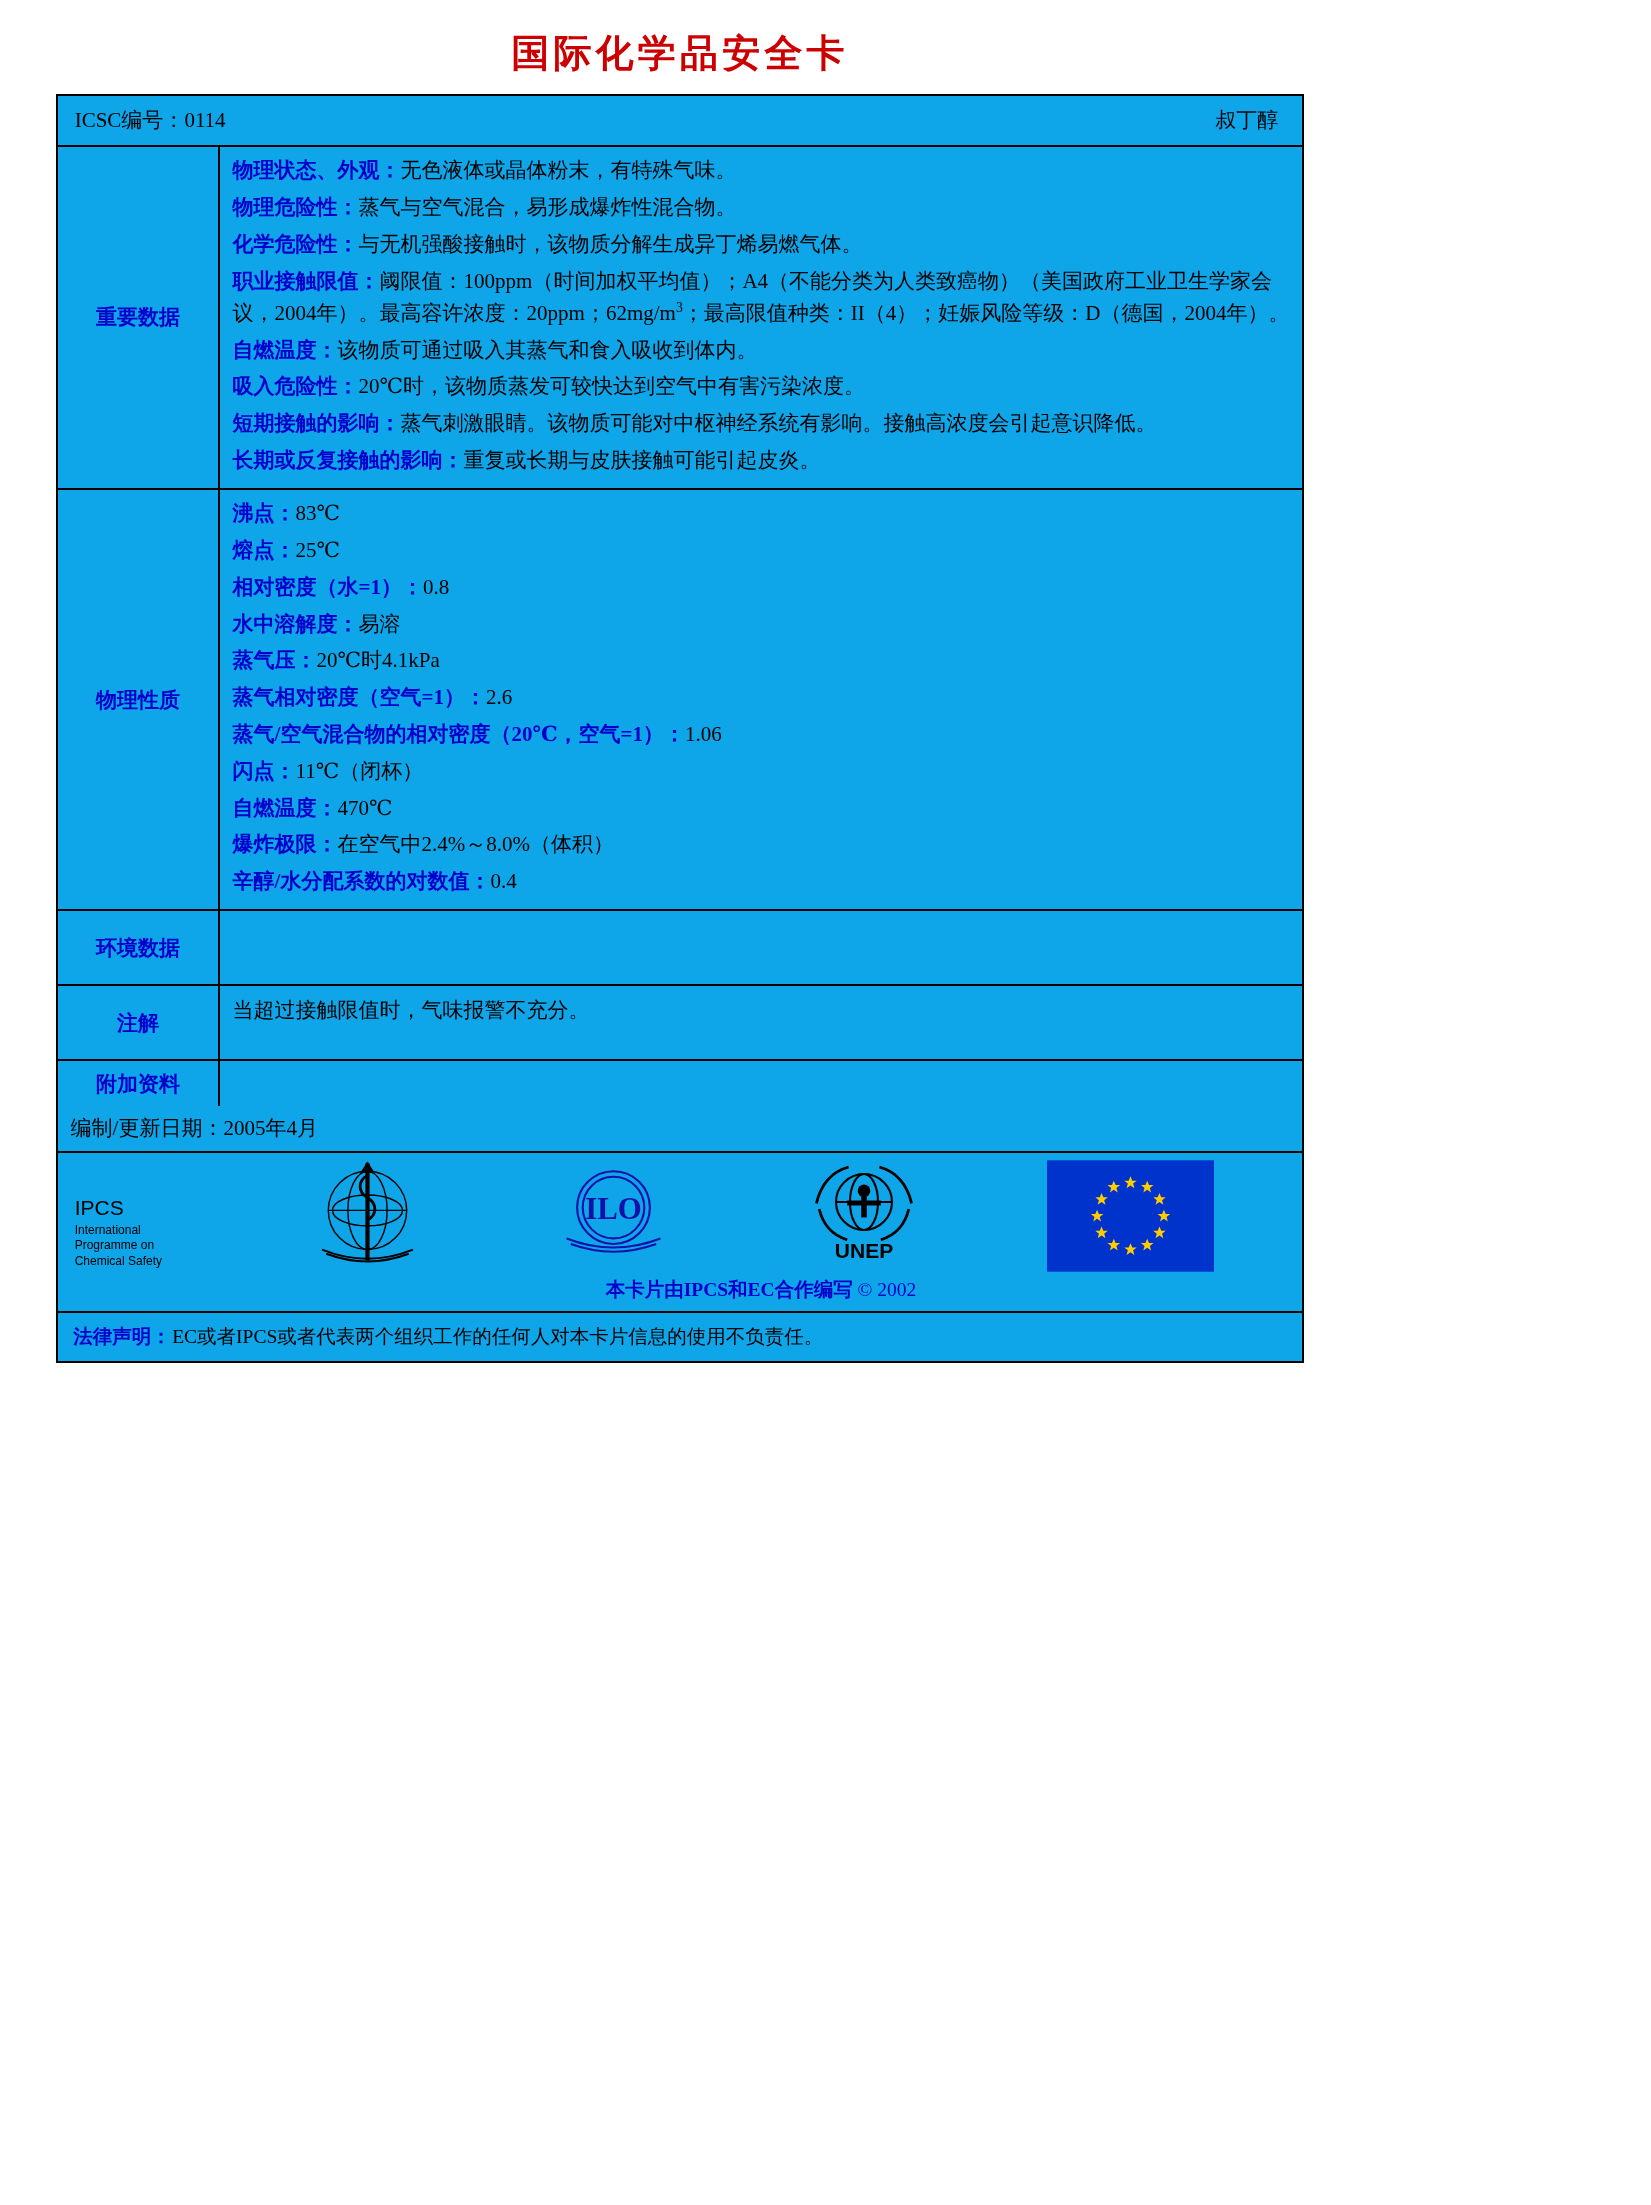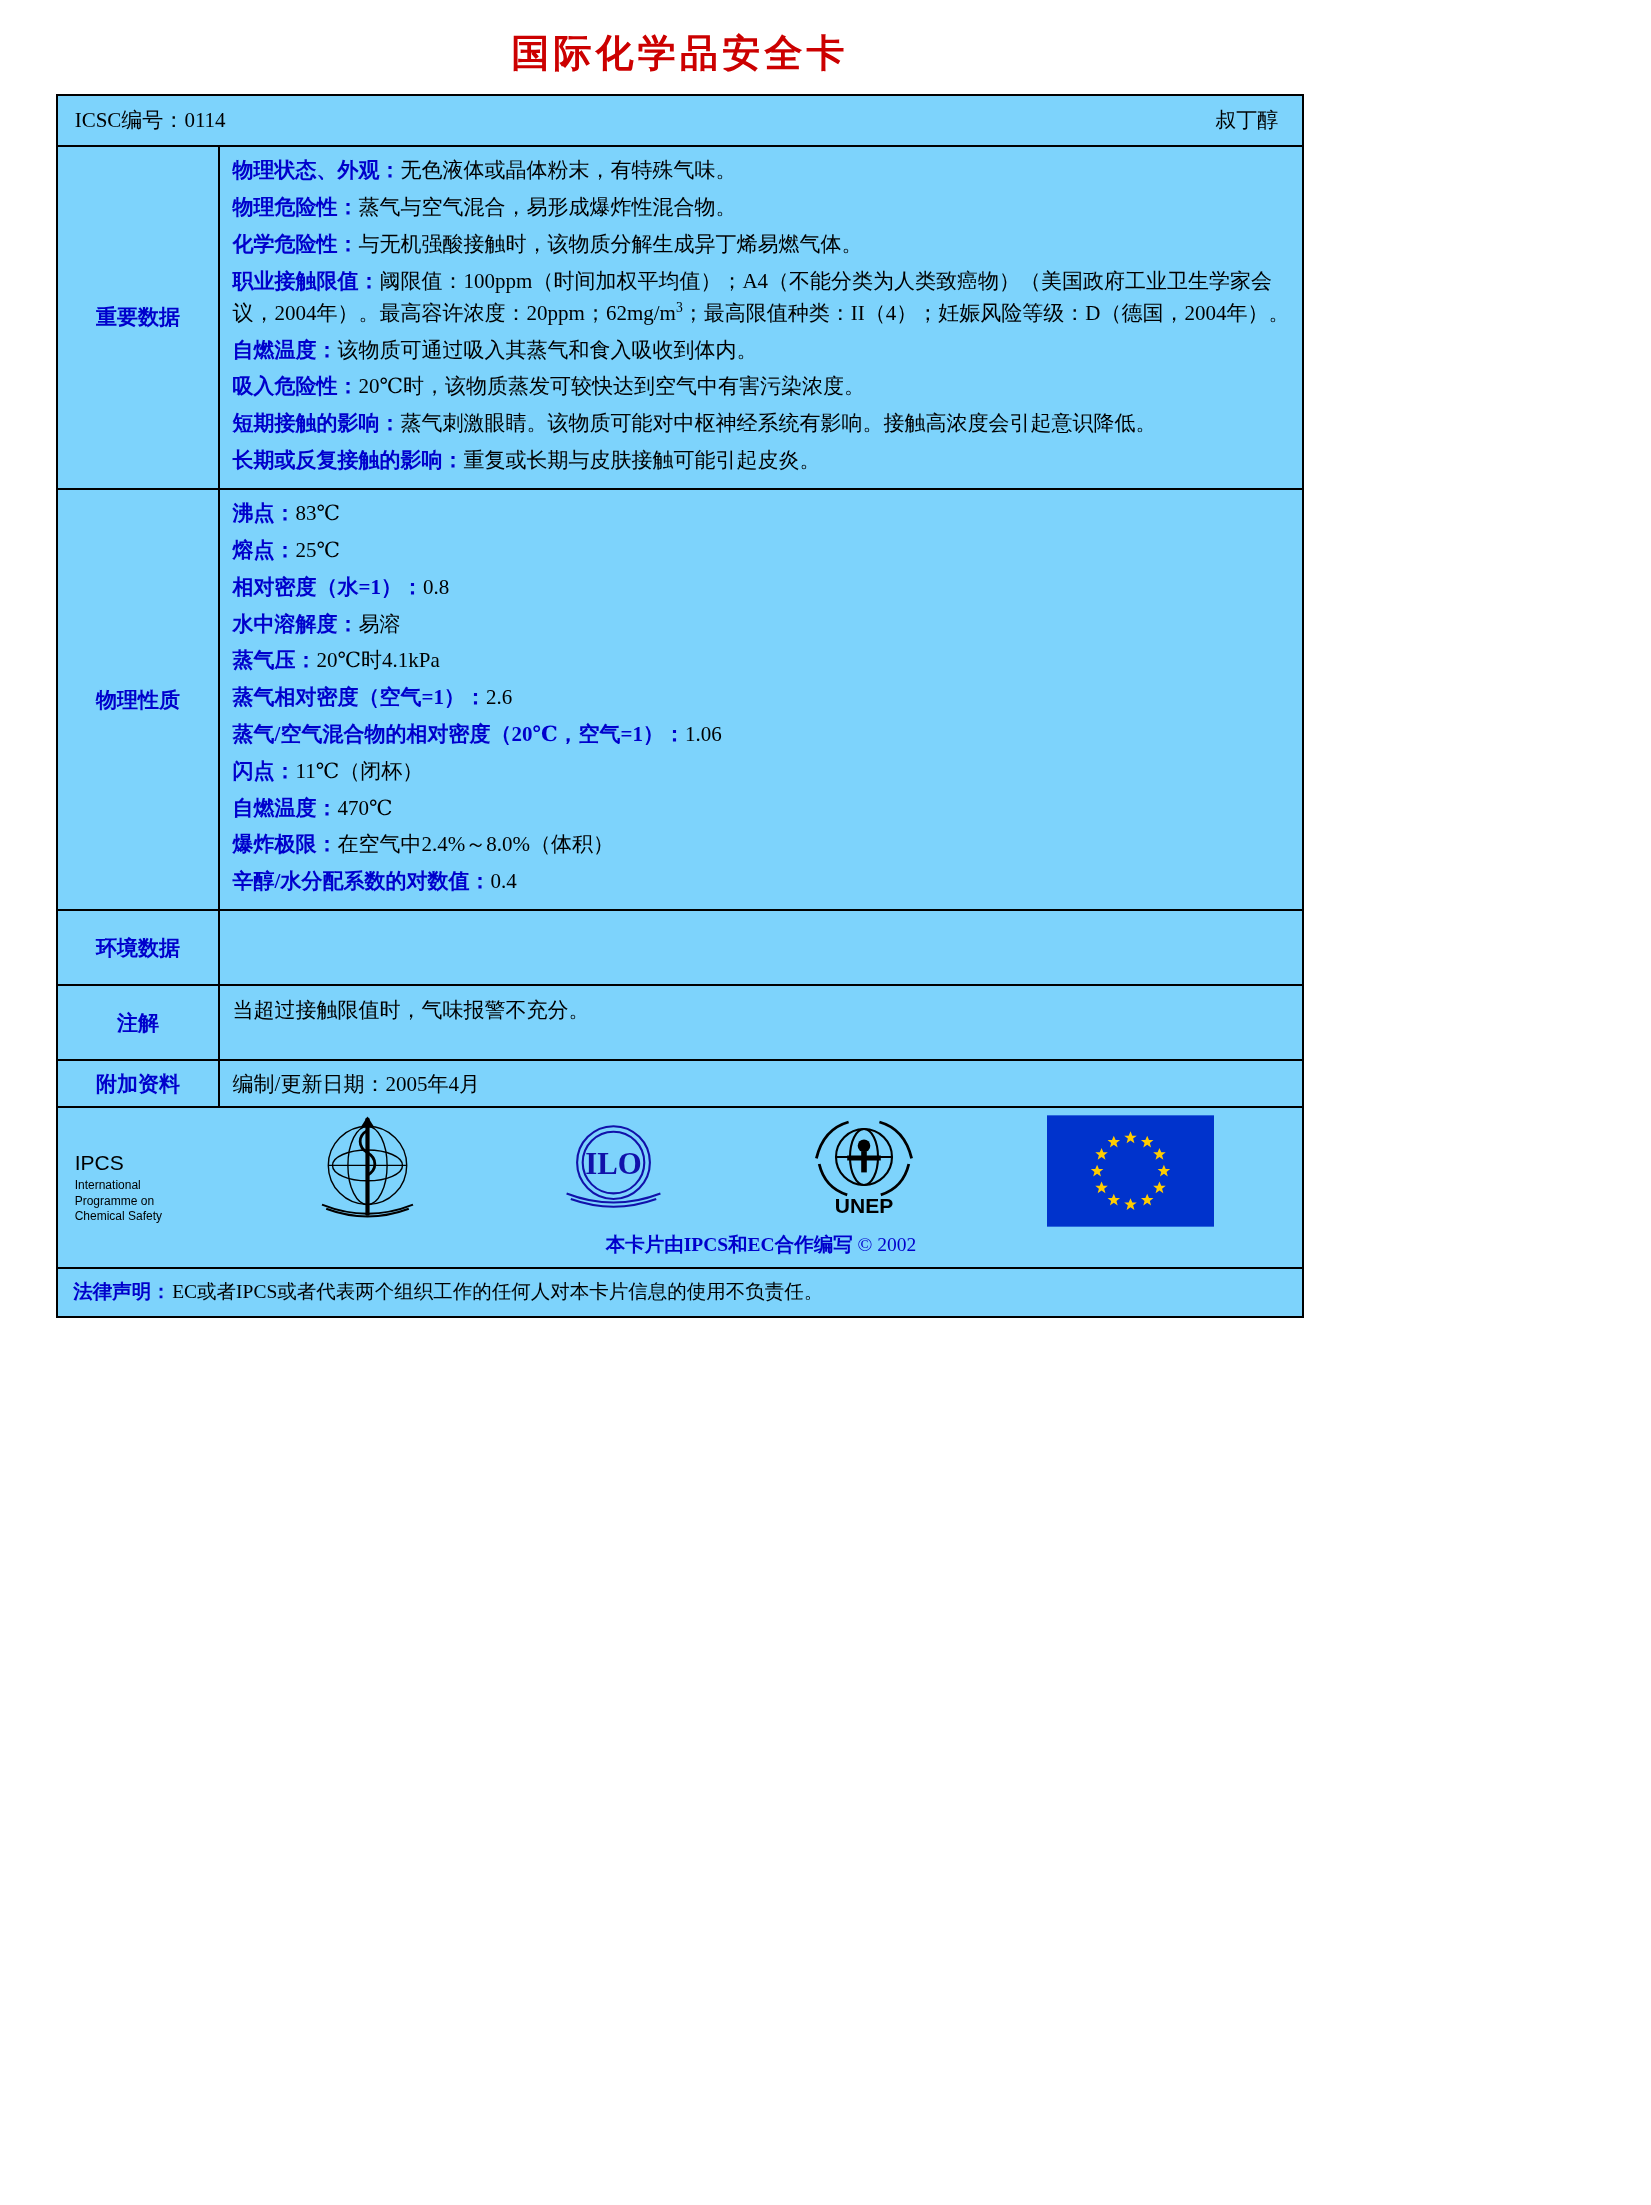--- a/index.html
+++ b/index.html
@@ -24,21 +24,21 @@
     font-size: 38px;
     letter-spacing: 4.2px;
     margin: 28px 0 15.3px 0;
     font-family: "Liberation Serif", "DejaVu Serif", serif;
   }
   .card {
     width: 1248px;
     margin: 0 auto;
     border: 2.8px solid #000;
     box-sizing: border-box;
-    background: #7dd3fc;
+    background: #0ea5e9;
   }
   
   .hdr {
     display: flex;
     align-items: center;
     justify-content: space-between;
     border-bottom: 2.1px solid #000;
     padding: 9.8px 16.7px 11px 16.7px;
     font-size: 21px;
   }
@@ -80,21 +80,21 @@
     color: #0000cc;
     font-weight: bold;
   }
   .v { color: #000; }
   sup { font-size: 0.65em; vertical-align: super; }
 
   
   .env .body { min-height: 73px; }
   .notes .body { min-height: 73px; border-radius: 22px; }
   .addl .label, .addl .body { padding-top: 8.4px; padding-bottom: 8.4px; }
-  .addl { border-bottom: 2.1px solid #000; }
+  .addl { border-bottom: 2.1px solid #000; flex-direction: column; }
   .addl .body { font-size: 21px; }
 
   
   .logos {
     display: flex;
     align-items: center;
     border-bottom: 2.1px solid #000;
     padding: 0;
   }
   .ipcs-cell {

